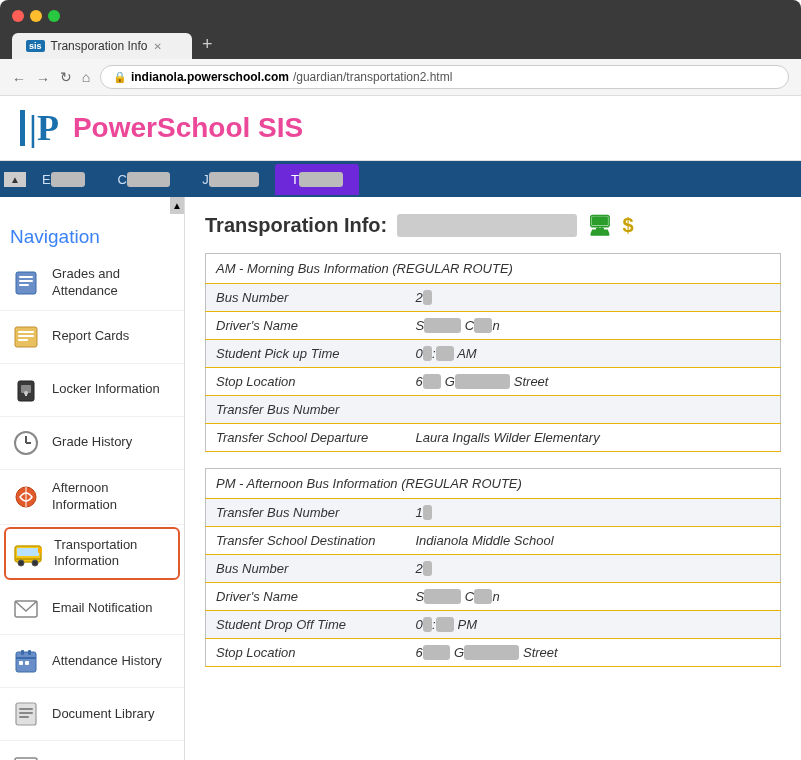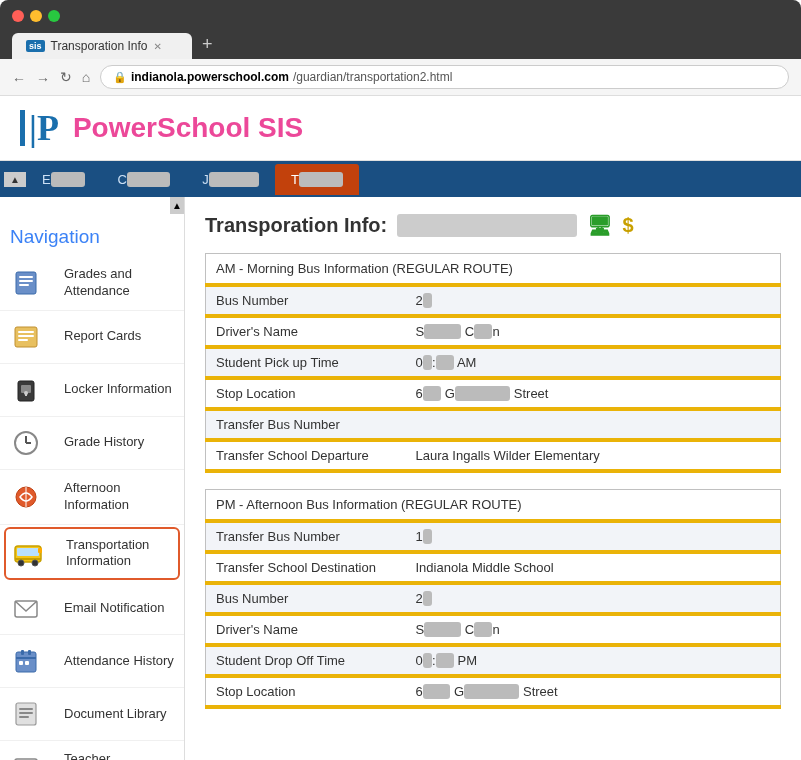--- a/index.html
+++ b/index.html
@@ -87,21 +87,21 @@
     }
     .student-tab {
       padding: 8px 16px;
       color: #cce0f5;
       font-size: 13px;
       cursor: pointer;
       border-radius: 3px 3px 0 0;
       white-space: nowrap;
     }
     .student-tab.active {
-      background: #c2410c;
+      background: #6d28d9;
       color: #fff;
     }
     .scroll-up-btn {
       background: #ccc;
       color: #333;
       border: none;
       padding: 2px 6px;
       cursor: pointer;
       font-size: 10px;
     }
@@ -131,21 +131,21 @@
     .sidebar-title {
       font-size: 19px;
       font-weight: normal;
       padding: 12px 10px 8px 10px;
       color: #3b82f6;
       clear: both;
     }
     .nav-item {
       display: flex;
       align-items: center;
-      gap: 22px;
+      gap: 10px;
       padding: 10px 10px;
       cursor: pointer;
       border-bottom: 1px solid #f0f0f0;
       color: #333;
       text-decoration: none;
     }
     .nav-item.active {
       border: 2px solid #e05a2b;
       border-radius: 6px;
       margin: 2px 4px;
@@ -197,23 +197,24 @@
       background: #8faacc;
       color: #1a1a3a;
       font-weight: bold;
       font-size: 13px;
       padding: 7px 10px;
     }
     .info-table tr:nth-child(even) td { background: #f2f4f8; }
     .info-table tr:nth-child(odd) td { background: #fff; }
     .info-table td {
       padding: 6px 10px;
-      border-bottom: 4px solid #eab308;
+      border-bottom: 1px solid #eab308;
       color: #333;
       font-size: 13px;
+      font-style: italic;
     }
     .info-table td:first-child {
       width: 200px;
       color: #333;
       font-weight: normal;
     }
   </style>
 </head>
 <body>
 

